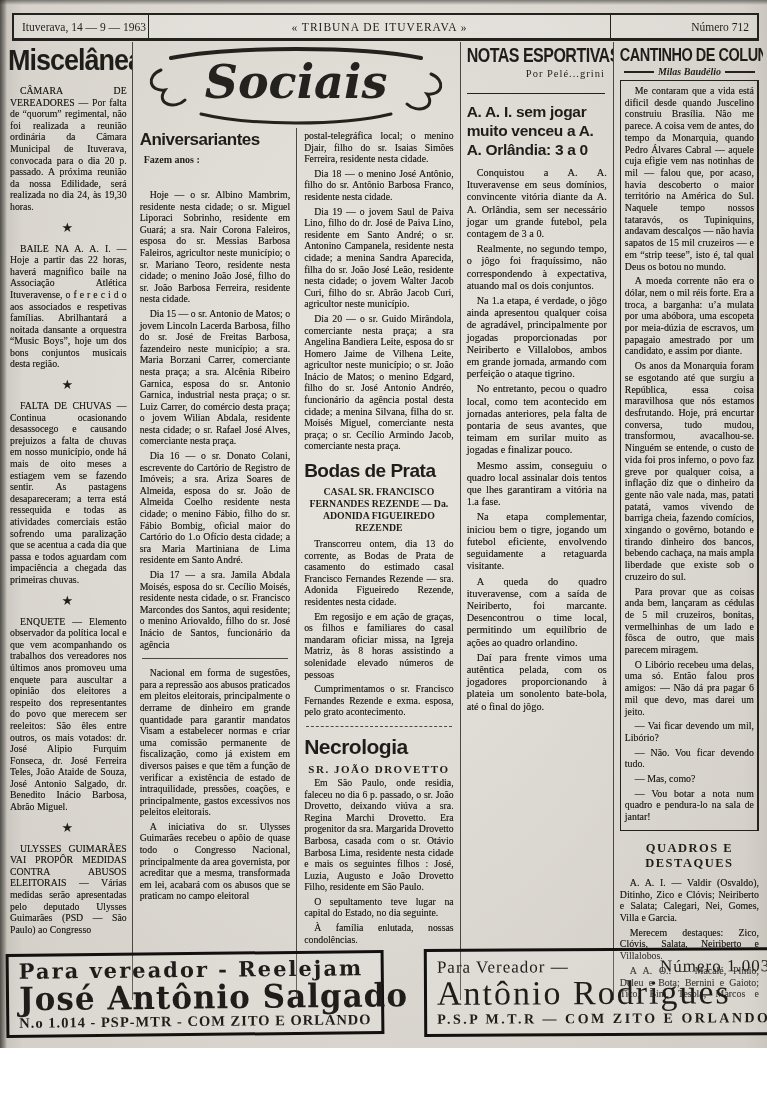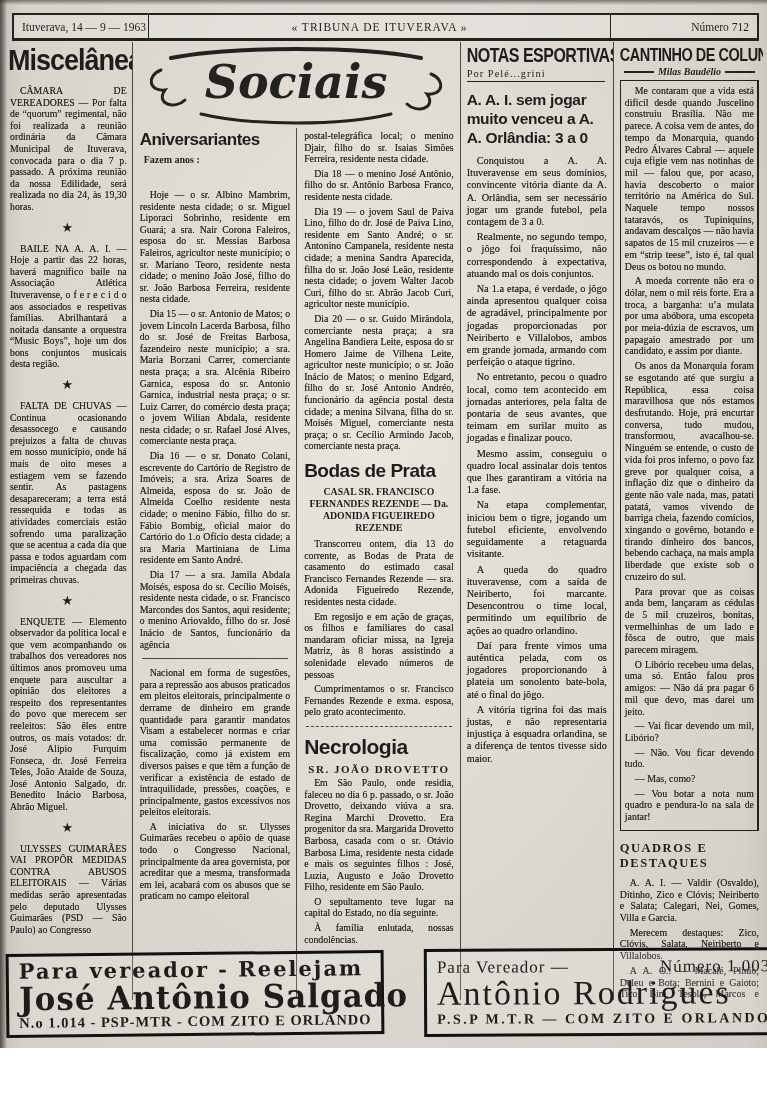--- a/index.html
+++ b/index.html
@@ -67,35 +67,35 @@
   .h-necro{font-size:21px;letter-spacing:-0.5px;margin-top:6px;}
   .subhead{font-size:9.8px;font-weight:bold;text-align:center;line-height:12px;margin:2px 0 4px 0;}
   .subhead-left{font-size:11px;font-weight:bold;letter-spacing:1.5px;text-align:center;margin:0 0 2px 0;}
   .intro{font-weight:bold;font-size:10px;margin:2px 0 24px 4px;}
   .rule{border-top:1px solid #4a4641;margin:8px 2px;}
   .rule-dashed{border-top:1px dashed #4a4641;margin:8px 2px;}
 
   
   .esportes-title{font-family:"Liberation Sans", sans-serif;font-weight:bold;font-size:16px;
     letter-spacing:-0.5px;white-space:nowrap;transform:scaleY(1.25);transform-origin:top left;margin:2px 0 6px 0;}
-  .byline{font-size:10.5px;margin:2px 2px 8px 0;border-bottom:1px solid #24221f;
-    padding-bottom:2px;letter-spacing:1px;}
+  .byline{font-size:10.5px;text-align:right;margin:2px 2px 8px 0;border-bottom:1px solid #24221f;
+    padding-bottom:14px;letter-spacing:1px;}
   .esportes-headline{font-family:"Liberation Sans", sans-serif;font-weight:bold;font-size:15.5px;
     line-height:19px;margin:2px 0 8px 0;letter-spacing:-0.3px;}
   .col4 p.body{font-size:10.3px;line-height:12.2px;}
 
   
   .cantinho-title{font-family:"Liberation Sans", sans-serif;font-weight:bold;font-size:14.5px;
     white-space:nowrap;letter-spacing:-0.5px;transform:scaleY(1.3);transform-origin:top left;margin:2px 0 6px 0;}
   .cantinho-byline{display:flex;align-items:center;font-size:10px;font-style:italic;font-weight:bold;
     margin:0 0 3px 0;}
   .cantinho-byline::before,.cantinho-byline::after{content:"";flex:1;border-top:2px solid #24221f;margin:0 4px;}
   .cantinho-box{border:1px solid #24221f;border-right:2px solid #24221f;padding:4px 3px 4px 4px;}
   .col5 p.body{font-size:9.9px;line-height:11.7px;}
-  .quadros-heading{font-size:12.5px;font-weight:bold;text-align:left;letter-spacing:1.5px;
+  .quadros-heading{font-size:12.5px;font-weight:bold;text-align:center;letter-spacing:1.5px;
     line-height:15px;margin:10px 0 6px 0;}
 
   
   .ads{position:absolute;left:6px;bottom:8px;right:4px;height:92px;display:flex;gap:20px;}
   .ad{border:3px solid #121110;box-sizing:border-box;background:rgba(255,255,255,.15);
     display:flex;flex-direction:column;justify-content:center;padding:2px 10px;}
   .ad-salgado{width:378px;height:84px;transform:rotate(-0.6deg);margin-top:4px;}
   .ad-salgado .l1{font-family:"DejaVu Serif", serif;font-weight:bold;font-size:21px;letter-spacing:2px;line-height:23px;}
   .ad-salgado .l2{font-family:"DejaVu Serif", serif;font-weight:bold;font-size:31px;letter-spacing:1px;
     line-height:32px;transform:scaleY(1.05);white-space:nowrap;}
@@ -116,21 +116,21 @@
   <div class="masthead">
     <div class="cell m-date">Ituverava, 14 — 9 — 1963</div>
     <div class="cell m-title">« TRIBUNA DE ITUVERAVA »</div>
     <div class="cell m-number">Número 712</div>
   </div>
 
   <div class="content">
 
     <div class="col col1">
       <div class="misc-title">Miscelânea</div>
-      <p class="body">CÂMARA DE VEREADORES — Por falta de “quorum” regimental, não foi realizada a reunião ordinária da Câmara Municipal de Ituverava, convocada para o dia 7 p. passado. A próxima reunião da nossa Edilidade, será realizada no dia 24, às 19,30 horas.</p>
+      <p class="body">CÂMARA DE VEREADORES — Por falta de “quorum” regimental, não foi realizada a reunião ordinária da Câmara Municipal de Ituverava, convocada para o dia 20 p. passado. A próxima reunião da nossa Edilidade, será realizada no dia 24, às 19,30 horas.</p>
       <div class="star">★</div>
       <p class="body">BAILE NA A. A. I. — Hoje a partir das 22 horas, haverá magnifico baile na Associação Atlética Ituveravense, o f e r e c i d o aos associados e respetivas famílias. Abrilhantará a noitada dansante a orquestra “Music Boys”, hoje um dos bons conjuntos musicais desta região.</p>
       <div class="star">★</div>
       <p class="body">FALTA DE CHUVAS — Continua ocasionando desassocego e causando prejuizos a falta de chuvas em nosso município, onde há mais de oito meses a estiagem vem se fazendo sentir. As pastagens desapareceram; a terra está ressequida e todas as atividades comerciais estão sofrendo uma paralização que se acentua a cada dia que passa e todos aguardam com impaciência a chegada das primeiras chuvas.</p>
       <div class="star">★</div>
       <p class="body">ENQUETE — Elemento observador da política local e que vem acompanhando os trabalhos dos vereadores nos últimos anos promoveu uma enquete para auscultar a opinião dos eleitores a respeito dos representantes do povo que merecem ser reeleitos: São êles entre outros, os mais votados: dr. José Alipio Furquim Fonseca, dr. José Ferreira Teles, João Ataide de Souza, José Antonio Salgado, dr. Benedito Inácio Barbosa, Abrão Miguel.</p>
       <div class="star">★</div>
       <p class="body">ULYSSES GUIMARÃES VAI PROPÔR MEDIDAS CONTRA ABUSOS ELEITORAIS — Várias medidas serão apresentadas pelo deputado Ulysses Guimarães (PSD — São Paulo) ao Congresso</p>
     </div>
 
@@ -183,21 +183,20 @@
       <div class="byline">Por Pelé...grini</div>
       <div class="esportes-headline">A. A. I. sem jogar muito venceu a A. A. Orlândia: 3 a 0</div>
       <p class="body">Conquistou a A. A. Ituveravense em seus domínios, convincente vitória diante da A. A. Orlândia, sem ser necessário jogar um grande futebol, pela contagem de 3 a 0.</p>
       <p class="body">Realmente, no segundo tempo, o jôgo foi fraquíssimo, não correspondendo à expectativa, atuando mal os dois conjuntos.</p>
       <p class="body">Na 1.a etapa, é verdade, o jôgo ainda apresentou qualquer coisa de agradável, principalmente por jogadas proporcionadas por Neiriberto e Villalobos, ambos em grande jornada, armando com perfeição o ataque tigrino.</p>
       <p class="body">No entretanto, pecou o quadro local, como tem acontecido em jornadas anteriores, pela falta de pontaria de seus avantes, que teimam em surilar muito as jogadas e finalizar pouco.</p>
       <p class="body">Mesmo assim, conseguiu o quadro local assinalar dois tentos que lhes garantiram a vitória na 1.a fase.</p>
       <p class="body">Na etapa complementar, iniciou bem o tigre, jogando um futebol eficiente, envolvendo seguidamente a retaguarda visitante.</p>
       <p class="body">A queda do quadro ituveravense, com a saída de Neiriberto, foi marcante. Desencontrou o time local, permitindo um equilíbrio de ações ao quadro orlandino.</p>
       <p class="body">Daí para frente vimos uma autêntica pelada, com os jogadores proporcionando à plateia um sonolento bate-bola, até o final do jôgo.</p>
-      <p class="body">A vitória tigrina foi das mais justas, e não representaria injustiça à esquadra orlandina, se a diferença de tentos tivesse sido maior.</p>
     </div>
 
     <div class="col col5">
       <div class="cantinho-title">CANTINHO DE COLUNA</div>
       <div class="cantinho-byline">Milas Baudélio</div>
       <div class="cantinho-box">
         <p class="body">Me contaram que a vida está dificil desde quando Juscelino construiu Brasília. Não me parece. A coisa vem de antes, do tempo da Monarquia, quando Pedro Álvares Cabral — aquele cuja efigie vem nas notinhas de mil — falou que, por acaso, havia descoberto o maior território na América do Sul. Naquele tempo nossos tataravós, os Tupiniquins, andavam descalços — não havia sapatos de 15 mil cruzeiros — e em “strip teese”, isto é, tal qual Deus os botou no mundo.</p>
         <p class="body">A moeda corrente não era o dólar, nem o mil réis forte. Era a troca, a barganha: u’a mulata por uma abóbora, uma escopeta por meia-dúzia de escravos, um papagaio amestrado por um candidato, e assim por diante.</p>
         <p class="body">Os anos da Monarquia foram se esgotando até que surgiu a República, essa coisa maravilhosa que nós estamos desfrutando. Hoje, prá encurtar conversa, tudo mudou, transformou, avacalhou-se. Ninguém se entende, o custo de vida foi pros inferno, o povo faz greve por qualquer coisa, a inflação diz que o dinheiro da gente não vale nada, mas, patati patatá, vamos vivendo de barriga cheia, fazendo comícios, xingando o govêrno, botando e tirando dinheiro dos bancos, bebendo cachaça, na mais ampla liberdade que existe sob o cruzeiro do sul.</p>
         <p class="body">Para provar que as coisas anda bem, lançaram as cédulas de 5 mil cruzeiros, bonitas, vermelhinhas de um lado e fôsca de outro, que mais parecem miragem.</p>

